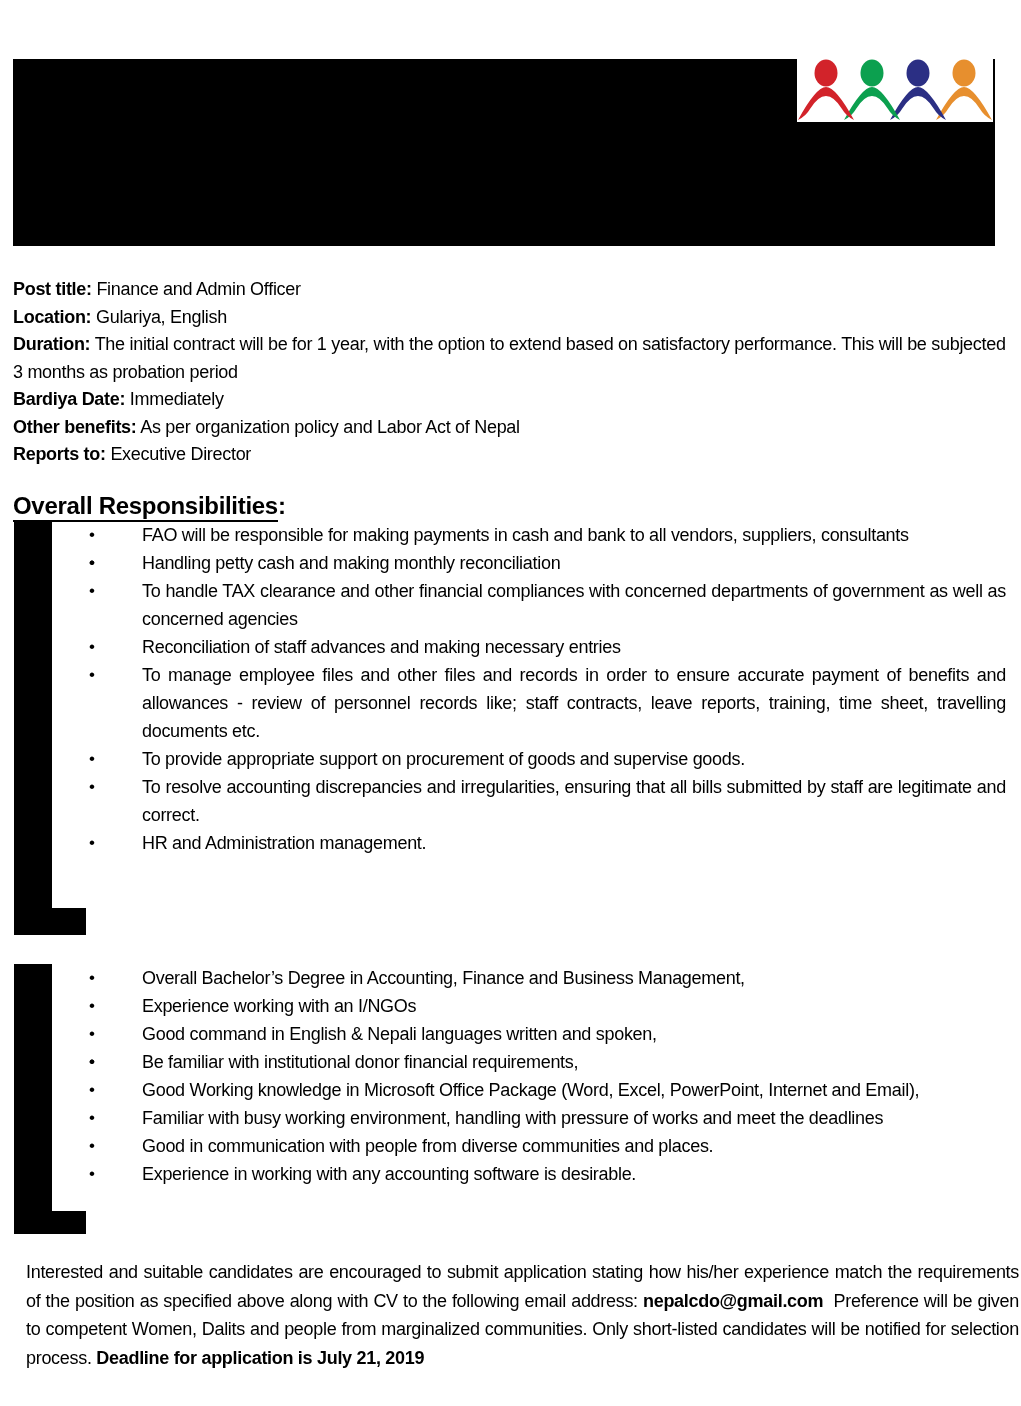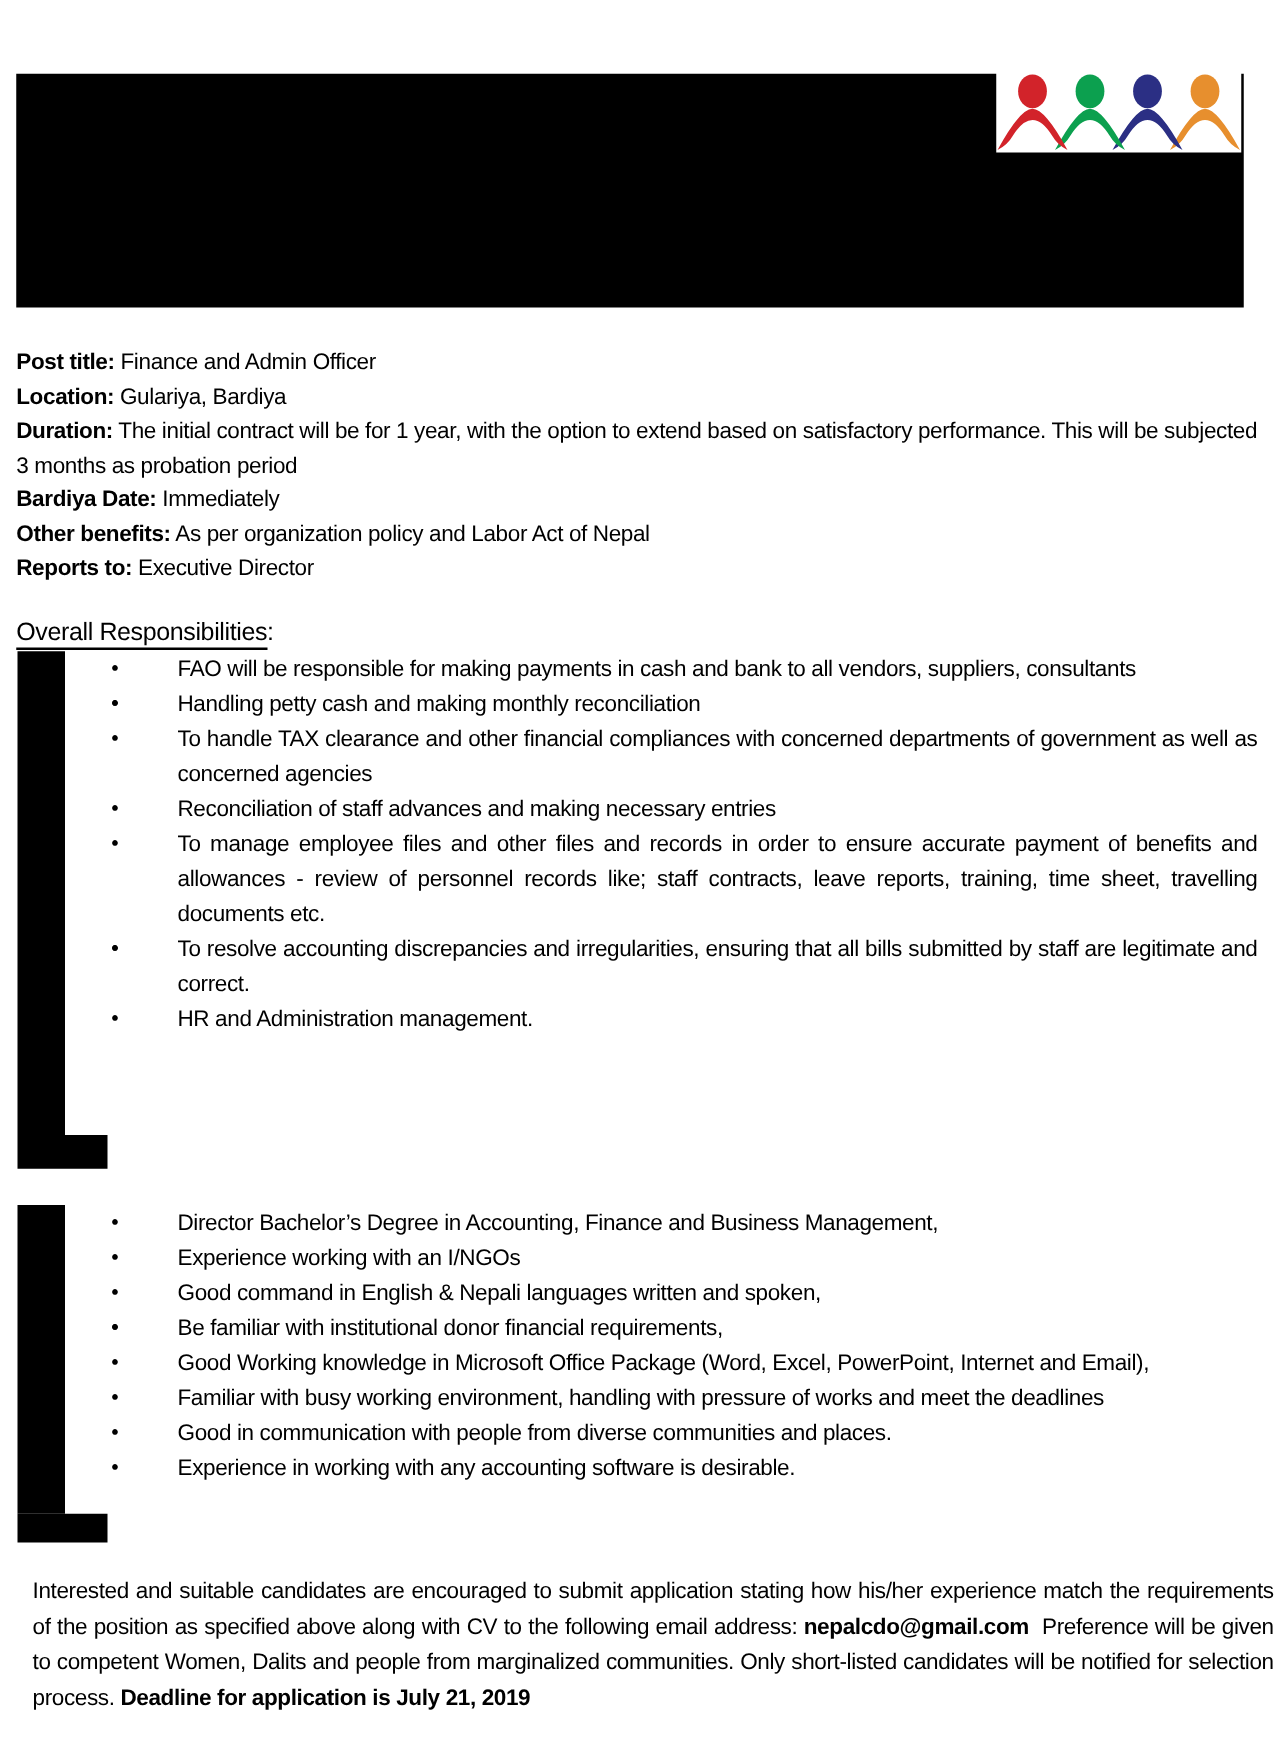--- a/index.html
+++ b/index.html
@@ -9,21 +9,21 @@
     overflow:hidden;
   }
   .header-box { position:absolute; left:13px; top:59px; width:982px; height:187px; background:#000; }
   .logo-patch { position:absolute; top:-1px; right:2px; width:196px; height:64px; background:#fff; }
   .logo-patch svg { display:block; }
 
   .details { position:absolute; left:13px; top:276px; width:993px; font-size:18px; line-height:27.5px; letter-spacing:-0.3px; }
   .detail-row { margin:0; }
   .detail-row b { font-weight:bold;text-align:right; }
 
-  .sec-heading { position:absolute; left:13px; margin:0; font-size:20px; font-weight:normal; letter-spacing:-0.3px; line-height:24px; }
+  .sec-heading { position:absolute; left:13px; margin:0; font-size:24px; font-weight:bold; letter-spacing:-0.3px; line-height:24px; }
   .heading-1 { top:494px; }
   .heading-2 { top:938px; }
   .u { border-bottom:2px solid #000; padding-bottom:1px; }
 
   .rlist { position:absolute; left:13px; width:993px; margin:0; padding:0; list-style:none; font-size:18px; line-height:28px; letter-spacing:-0.3px; }
   .list-1 { top:521px; }
   .list-2 { top:964px; }
   .rlist li { position:relative; padding-left:129px; text-align:justify; margin:0; }
   .bullet { position:absolute; left:76px; top:0; font-size:17px; }
 
@@ -59,50 +59,50 @@
         <g transform="translate(0,0)" fill="#d2232a">
           <ellipse cx="29" cy="15" rx="11.5" ry="13.5"></ellipse>
           <path d="M 1 62 Q 19 29 29 29 Q 39 29 57 62 Q 49 58 45 51 Q 37 38 29 38 Q 21 38 13 51 Q 9 58 1 62 Z"></path>
         </g>
       </svg>
     </div>
   </div>
 
   <div class="details">
     <p class="detail-row"><b>Post title:</b><span> Finance and Admin Officer</span></p>
-    <p class="detail-row"><b>Location:</b><span> Gulariya, Bardiya</span></p>
+    <p class="detail-row"><b>Location:</b><span> Gulariya, English</span></p>
     <p class="detail-row"><b>Duration:</b><span> The initial contract will be for 1 year, with the option to extend based on satisfactory performance. This will be subjected 3 months as probation period</span></p>
     <p class="detail-row"><b>Bardiya Date:</b><span> Immediately</span></p>
     <p class="detail-row"><b>Other benefits:</b><span> As per organization policy and Labor Act of Nepal</span></p>
     <p class="detail-row"><b>Reports to:</b><span> Executive Director</span></p>
   </div>
 
   <h2 class="sec-heading heading-1"><span class="u">Overall Responsibilities</span><span>:</span></h2>
 
   <div class="redaction bar1-v"></div>
   <div class="redaction bar1-f"></div>
 
   <ul class="rlist list-1">
     <li><span class="bullet">•</span><span>FAO will be responsible for making payments in cash and bank to all vendors, suppliers, consultants</span></li>
     <li><span class="bullet">•</span></li>
     <li><span class="bullet">•</span><span>Handling petty cash and making monthly reconciliation</span></li>
     <li><span class="bullet">•</span><span>To handle TAX clearance and other financial compliances with concerned departments of government as well as concerned agencies</span></li>
     <li><span class="bullet">•</span><span>Reconciliation of staff advances and making necessary entries</span></li>
     <li><span class="bullet">•</span><span>To manage employee files and other files and records in order to ensure accurate payment of benefits and allowances - review of personnel records like; staff contracts, leave reports, training, time sheet, travelling documents etc.</span></li>
-    <li><span class="bullet">•</span></li>
+    <li><span class="bullet">•</span><span>To provide appropriate support on procurement of goods and supervise goods.</span></li>
     <li><span class="bullet">•</span><span>To resolve accounting discrepancies and irregularities, ensuring that all bills submitted by staff are legitimate and correct.</span></li>
     <li><span class="bullet">•</span><span>HR and Administration management.</span></li>
   </ul>
 
 
   <div class="redaction bar2-v"></div>
   <div class="redaction bar2-f"></div>
 
   <ul class="rlist list-2">
-    <li><span class="bullet">•</span><span>Director Bachelor’s Degree in Accounting, Finance and Business Management,</span></li>
+    <li><span class="bullet">•</span><span>Overall Bachelor’s Degree in Accounting, Finance and Business Management,</span></li>
     <li><span class="bullet">•</span><span>Experience working with an I/NGOs</span></li>
     <li><span class="bullet">•</span><span>Good command in English &amp; Nepali languages written and spoken,</span></li>
     <li><span class="bullet">•</span></li>
     <li><span class="bullet">•</span><span>Be familiar with institutional donor financial requirements,</span></li>
     <li><span class="bullet">•</span><span>Good Working knowledge in Microsoft Office Package (Word, Excel, PowerPoint, Internet and Email),</span></li>
     <li><span class="bullet">•</span><span>Familiar with busy working environment, handling with pressure of works and meet the deadlines</span></li>
     <li><span class="bullet">•</span><span>Good in communication with people from diverse communities and places.</span></li>
     <li><span class="bullet">•</span><span>Experience in working with any accounting software is desirable.</span></li>
   </ul>
 

